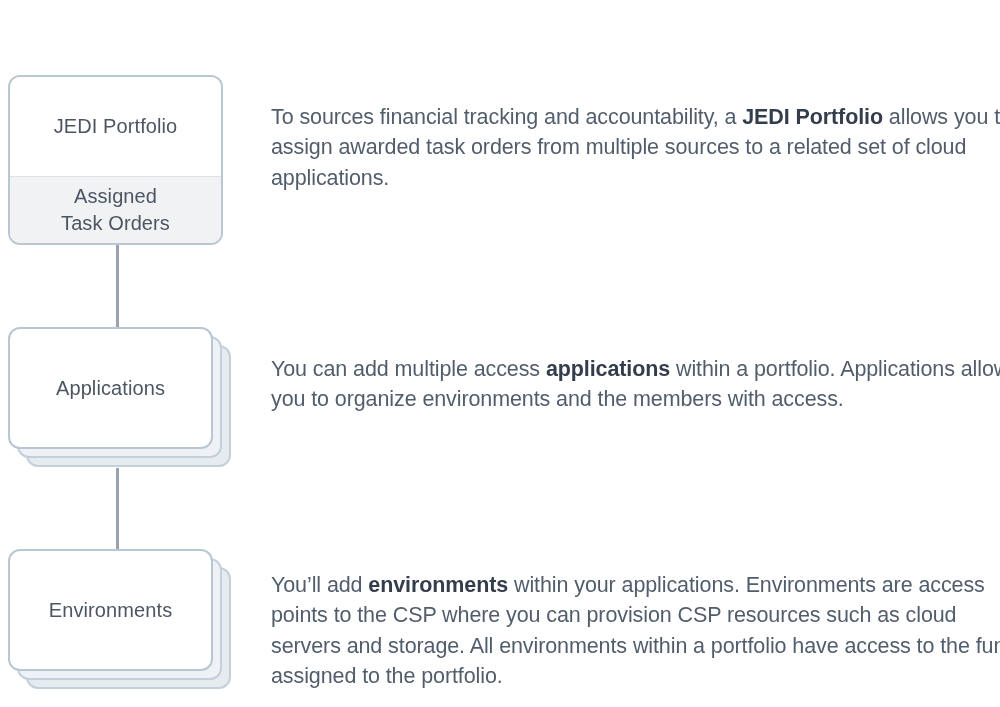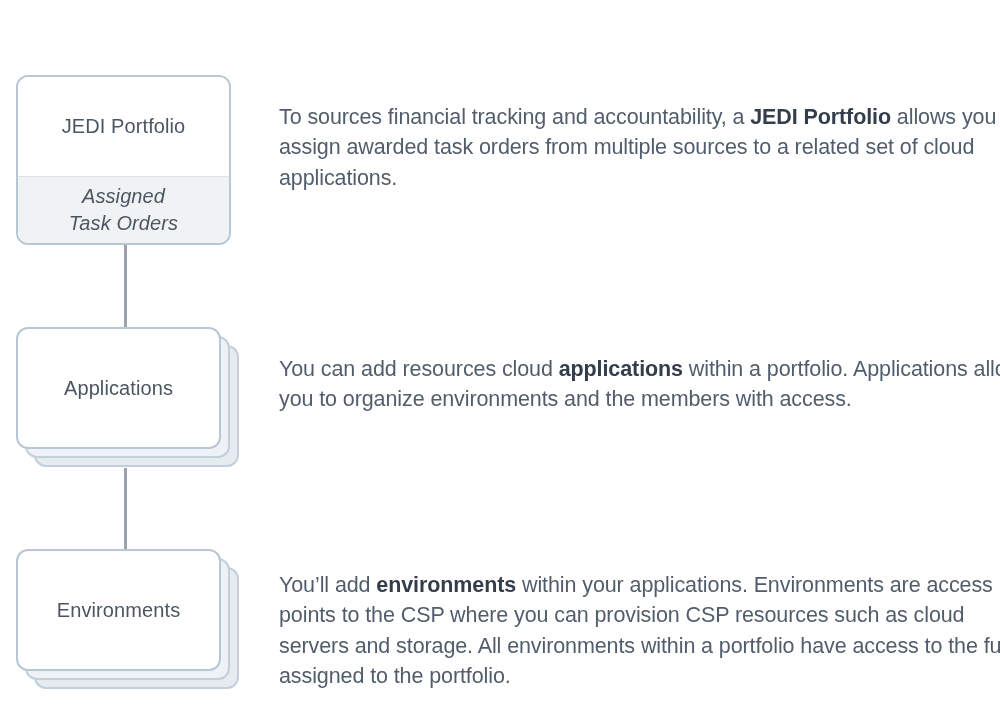--- a/index.html
+++ b/index.html
@@ -12,21 +12,20 @@
     height: 707px;
     position: relative;
     overflow: hidden;
     font-family: "Liberation Sans", sans-serif;
     -webkit-font-smoothing: antialiased;
   }
 
   #diagram {
     position: absolute;
     inset: 0;
-    margin-left: 8px;
   }
 
   
   .connector {
     position: absolute;
     width: 3px;
     background: #9aa3ad;
     left: 116px;
   }
   .connector.c1 { top: 245px; height: 84px; }
@@ -64,21 +63,20 @@
     justify-content: center;
     border-bottom: 1px solid #dfe3e8;
   }
   .portfolio-bottom {
     flex: 1 1 auto;
     background: #f1f2f4;
     display: flex;
     align-items: center;
     justify-content: center;
     text-align: center;
-    font-style: italic;
   }
   .node-label {
     color: #4c5663;
     font-size: 20px;
     line-height: 27px;
     font-weight: 400;
     letter-spacing: 0.1px;
   }
 
   
@@ -167,18 +165,18 @@
     <div class="card-face stack-back-1"></div>
     <div class="card-face stack-front">
       <span class="node-label">Environments</span>
     </div>
   </div>
 
   <div class="descriptions">
 
     <p class="desc desc-portfolio"><span>To sources financial tracking and accountability, a </span><b>JEDI Portfolio</b><span> allows you to assign awarded task orders from multiple sources to a related set of cloud applications.</span></p>
 
-    <p class="desc desc-applications"><span>You can add resources cloud </span><b>applications</b><span> within a portfolio. Applications allow you to organize environments and the members with access.</span></p>
+    <p class="desc desc-applications"><span>You can add multiple access </span><b>applications</b><span> within a portfolio. Applications allow you to organize environments and the members with access.</span></p>
 
     <p class="desc desc-environments"><span>You’ll add </span><b>environments</b><span> within your applications. Environments are access points to the CSP where you can provision CSP resources such as cloud servers and storage. All environments within a portfolio have access to the funds assigned to the portfolio.</span></p>
 
   </div>
 </div>
 
 </body></html>

